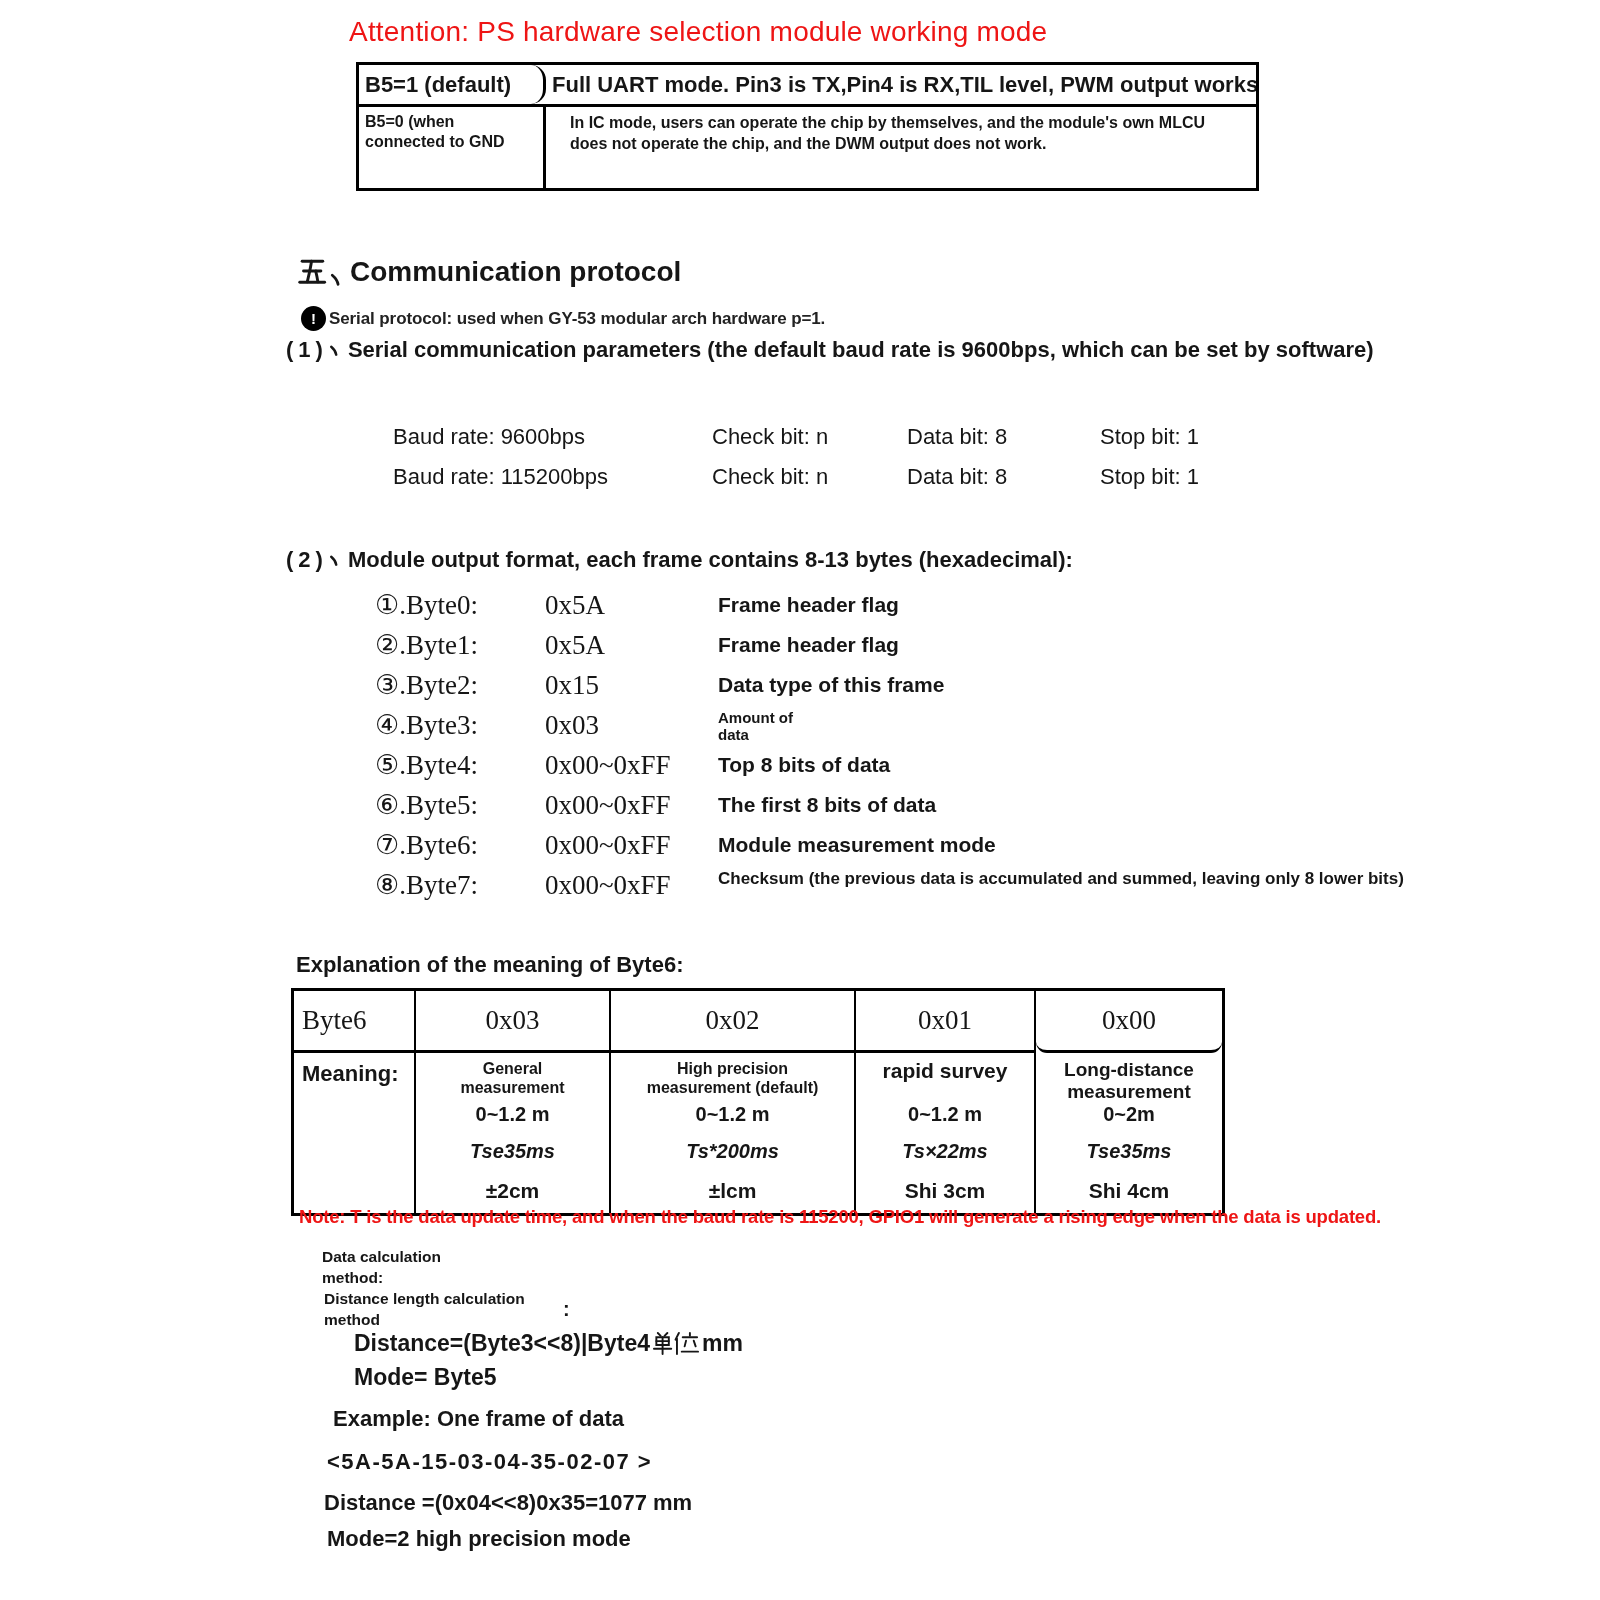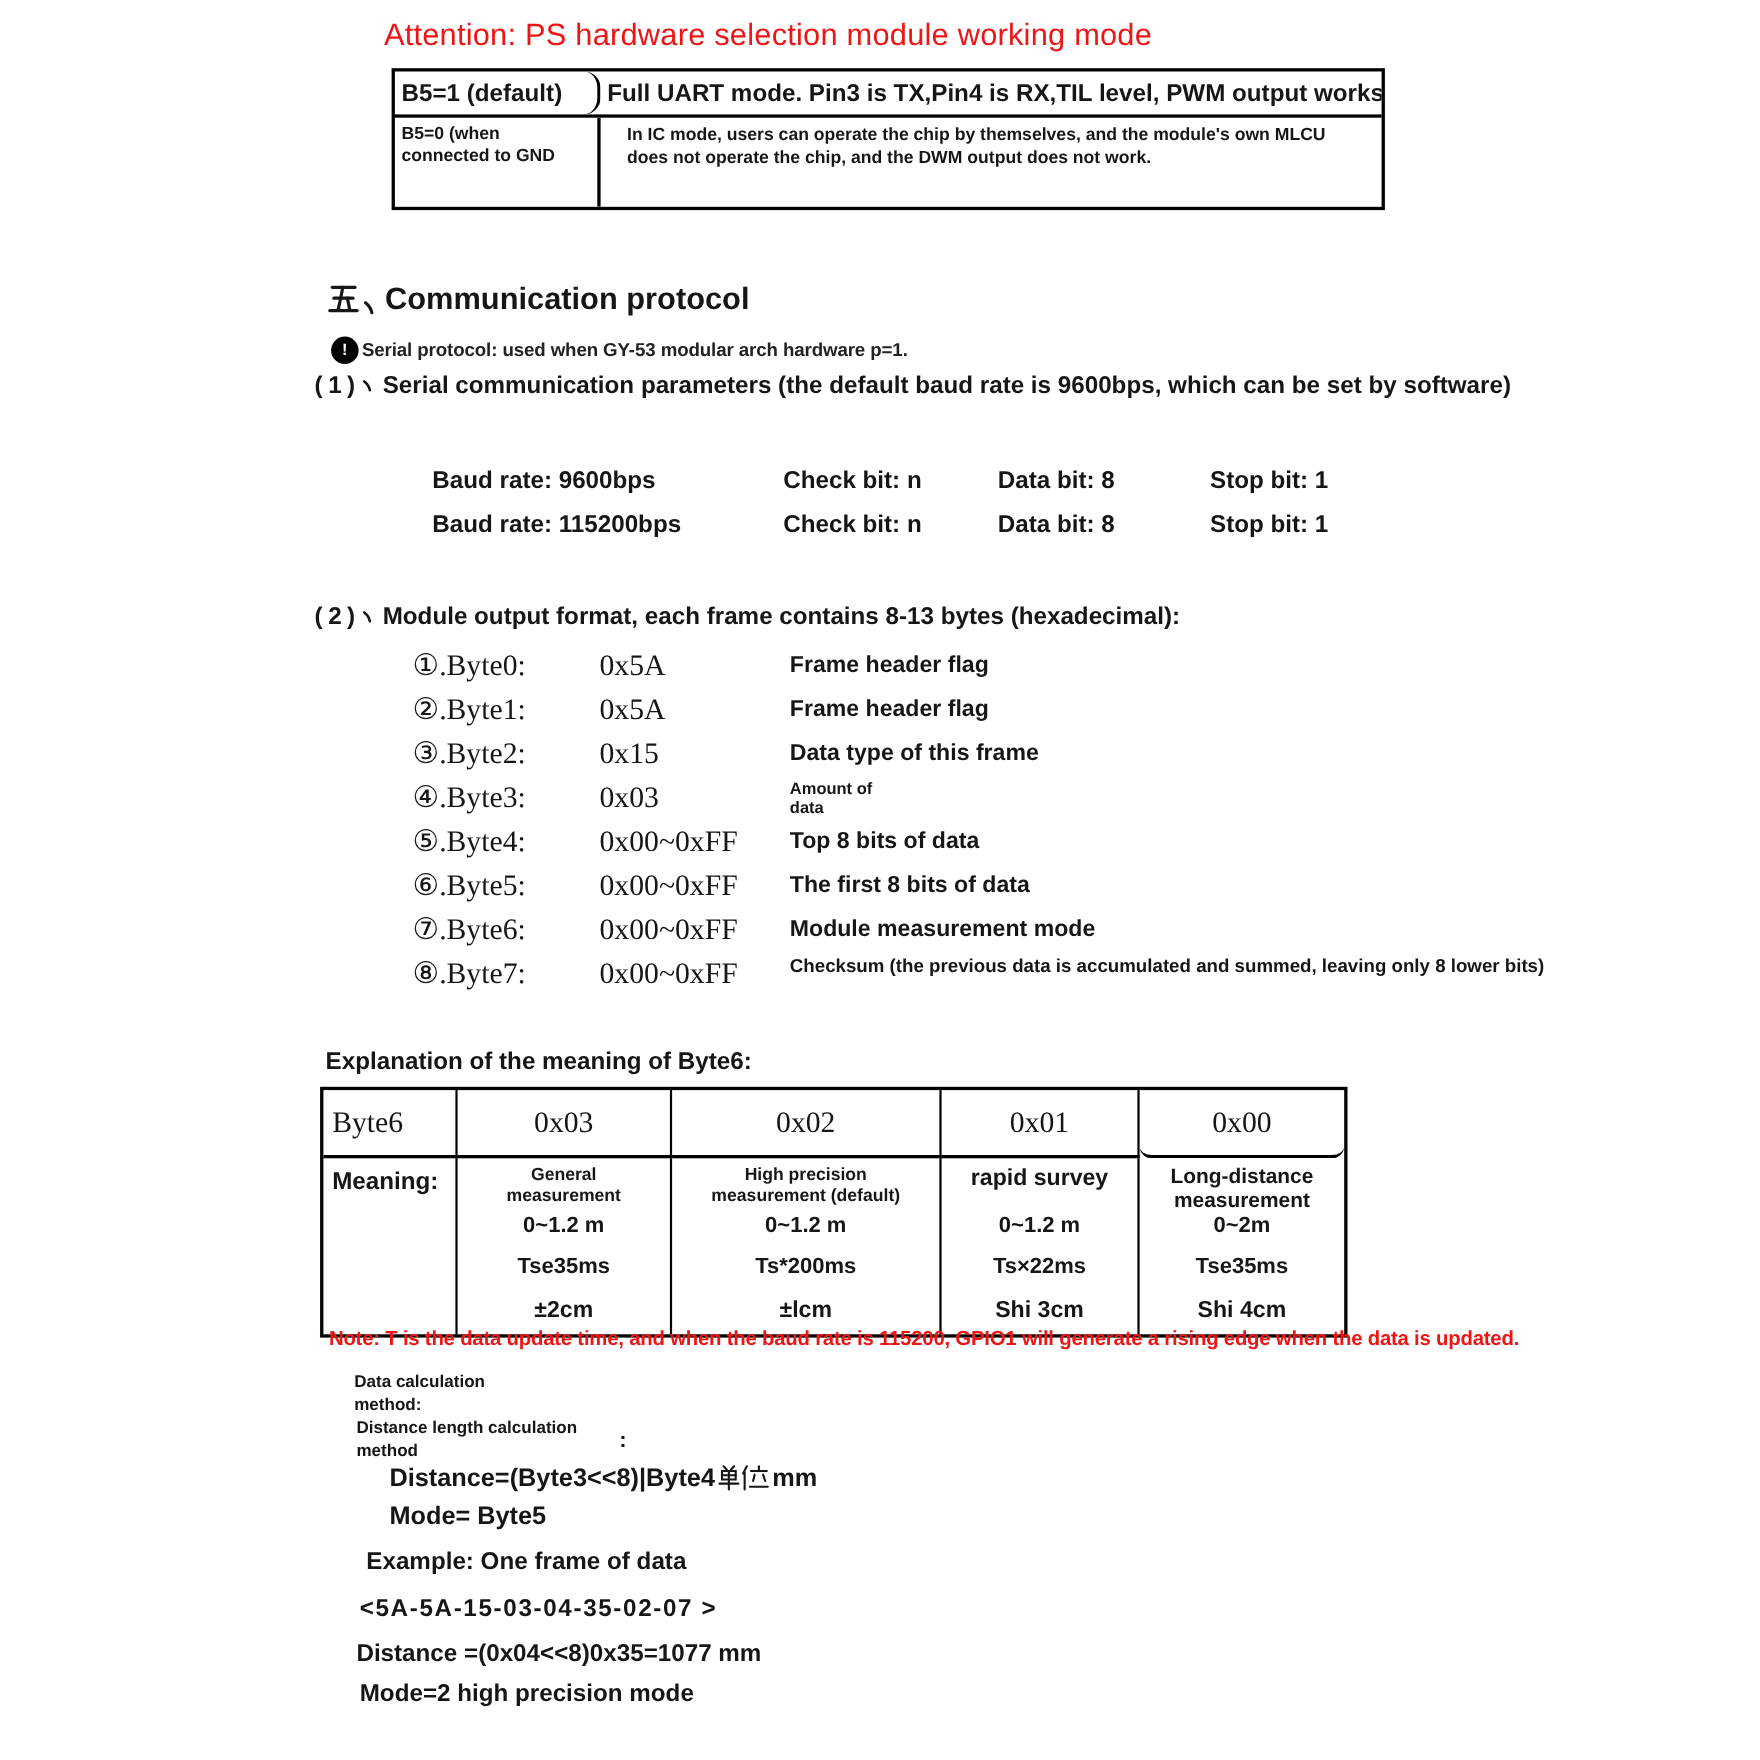--- a/index.html
+++ b/index.html
@@ -52,21 +52,21 @@
   .sub{position:absolute;display:flex;align-items:baseline;font-size:22px;font-weight:600;}
   .sub1{left:286px;top:337px;}
   .sub2{left:286px;top:547px;}
   .sub .prefix{letter-spacing:5px;}
   .sub .tick{align-self:flex-end;margin:0 9px 2px 1px;}
 
   
   .params{
     position:absolute;left:393px;top:424px;
     display:grid;grid-template-columns:319px 195px 193px auto;row-gap:14px;
-    font-size:22px;font-weight:700;line-height:26px;
+    font-size:22px;font-weight:400;line-height:26px;
   }
 
   
   .bytes{
     position:absolute;left:375px;top:586px;width:1095px;
     display:grid;grid-template-columns:170px 173px 745px;grid-auto-rows:minmax(40px,auto);
   }
   .b-label,.b-value{font-family:"Liberation Serif","DejaVu Serif","DejaVu Sans",serif;font-size:27px;line-height:38px;}
   .b-desc{font-size:21px;font-weight:600;line-height:38px;}
   .b-desc.sm{font-size:15px;font-weight:700;line-height:17px;padding-top:3px;}
@@ -88,21 +88,21 @@
   .b6c{
     border-right:2px solid var(--border);padding:6px 4px 8px;
     display:flex;flex-direction:column;align-items:center;text-align:center;min-height:160px;
   }
   .b6c.corner{align-items:flex-start;font-size:22px;font-weight:600;padding:8px 0 0 8px;}
   .b6c.last{border-right:none;}
   .b6c .name{font-size:16px;font-weight:700;line-height:19px;min-height:44px;}
   .b6c.c2 .name{font-size:21px;line-height:24px;}
   .b6c.c3 .name{font-size:19px;line-height:22px;}
   .b6c .range{font-size:20px;font-weight:700;}
-  .b6c .time{font-size:20px;font-weight:700;margin-top:14px;}
+  .b6c .time{font-size:20px;font-weight:700;margin-top:14px;font-style:italic;}
   .b6c .acc{font-size:21px;font-weight:700;margin-top:16px;}
 
   
   .note{
     position:absolute;left:299px;top:1206px;font-size:18.5px;font-weight:700;
     color:var(--accent-red);white-space:nowrap;letter-spacing:-.2px;
   }
 
   
   .calc1{position:absolute;left:322px;top:1247px;font-size:15.5px;font-weight:700;line-height:20.5px;}

